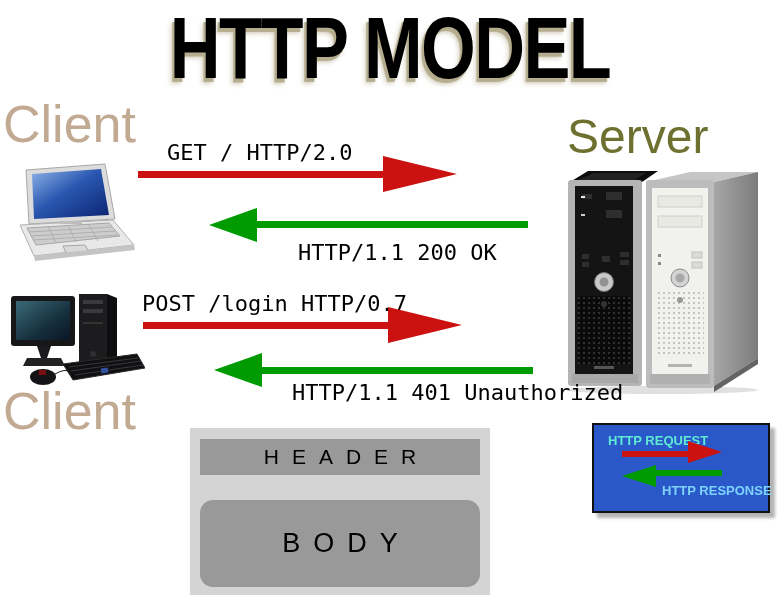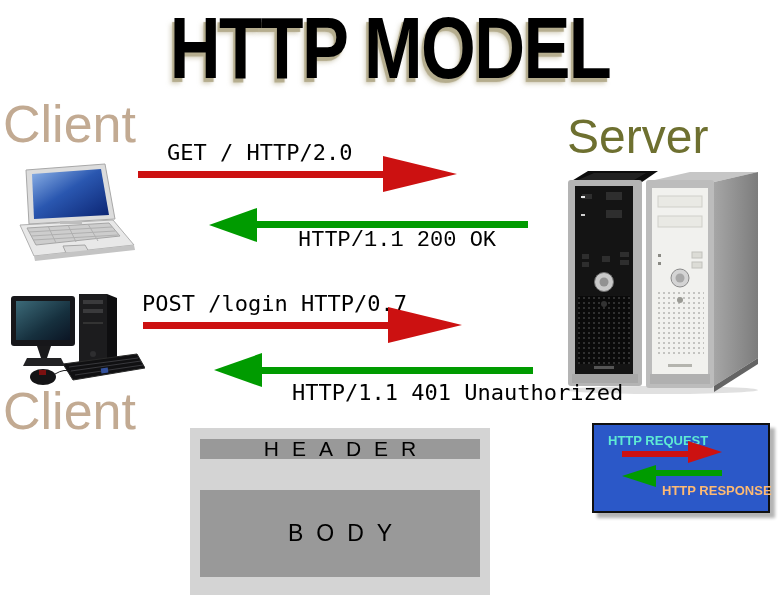--- a/index.html
+++ b/index.html
@@ -19,21 +19,21 @@
   .actor { position:absolute; white-space:nowrap; }
   .client-top    { left:3px;   top:94px;  font-size:52px; color:var(--client-label,#c2aa92); }
   .server-label  { left:567px; top:98px;  font-size:48px; color:var(--server-label,#6e7030);margin-top:11px; }
   .client-bottom { left:3px;   top:381px; font-size:52px; color:var(--client-label,#c2aa92); }
   
   .msg {
     position:absolute; font-family:"DejaVu Sans Mono", monospace;
     font-size:22px; color:#000; white-space:nowrap;
   }
   .msg1 { left:167px; top:140px; }
-  .msg2 { left:298px; top:228px;font-family:Liberation Mono, monospace; }
+  .msg2 { left:298px; top:240px; }
   .msg3 { left:142px; top:291px; }
   .msg4 { left:292px; top:380px; }
   
   .shaft { position:absolute; height:7px; }
   .req-shaft { background:var(--request,#cc1111); }
   .res-shaft { background:var(--response,#009b00); }
   .head { position:absolute; width:0; height:0; }
   .head-right {
     border-top:18px solid transparent; border-bottom:18px solid transparent;
     border-left:74px solid var(--request,#cc1111);
@@ -52,31 +52,31 @@
   .a4-shaft { left:260px; top:367px; width:273px; }
   
   .msgbox {
     position:absolute; left:190px; top:428px; width:300px; height:167px;
     background:#d4d4d4;
   }
   .msgbox .part {
     position:absolute; left:10px; width:280px; background:#999999; color:#000;
     display:flex; align-items:center; justify-content:center; white-space:nowrap;
   }
-  .part-header { top:11px; height:20px; font-size:21px; letter-spacing:13px; padding-left:13px; box-sizing:border-box; }
-  .part-body   { top:62px; height:87px; font-size:23px; letter-spacing:13px; padding-left:13px; box-sizing:border-box; }
+  .part-header { top:11px; height:36px; font-size:21px; letter-spacing:13px; padding-left:13px; box-sizing:border-box; }
+  .part-body   { top:72px; height:87px; font-size:27px; letter-spacing:13px; padding-left:13px; box-sizing:border-box;border-radius:13px; }
   
   .legend {
     position:absolute; left:592px; top:423px; width:178px; height:90px;
     background:var(--legend-bg,#2b58c8); border:2px solid #101010;
     box-sizing:border-box; box-shadow:5px 5px 3px #b4b4b4;
   }
   .legend .lbl { position:absolute; font-size:13px; font-weight:bold; white-space:nowrap; }
   .legend .req-lbl { left:14px; top:8px;  color:#5eead4; }
-  .legend .res-lbl { left:68px; top:58px; color:#fdba74; }
+  .legend .res-lbl { left:68px; top:58px; color:#7dd3fc; }
   .legend .shaft { height:6px; }
   .l-req-shaft { left:28px; top:26px; width:66px; }
   .l-req-head  { left:94px; top:16px;
     border-top:11px solid transparent; border-bottom:11px solid transparent;
     border-left:34px solid var(--request,#cc1111); }
   .l-res-head  { left:28px; top:40px;
     border-top:11px solid transparent; border-bottom:11px solid transparent;
     border-right:34px solid var(--response,#009b00); }
   .l-res-shaft { left:62px; top:45px; width:66px; }
   

